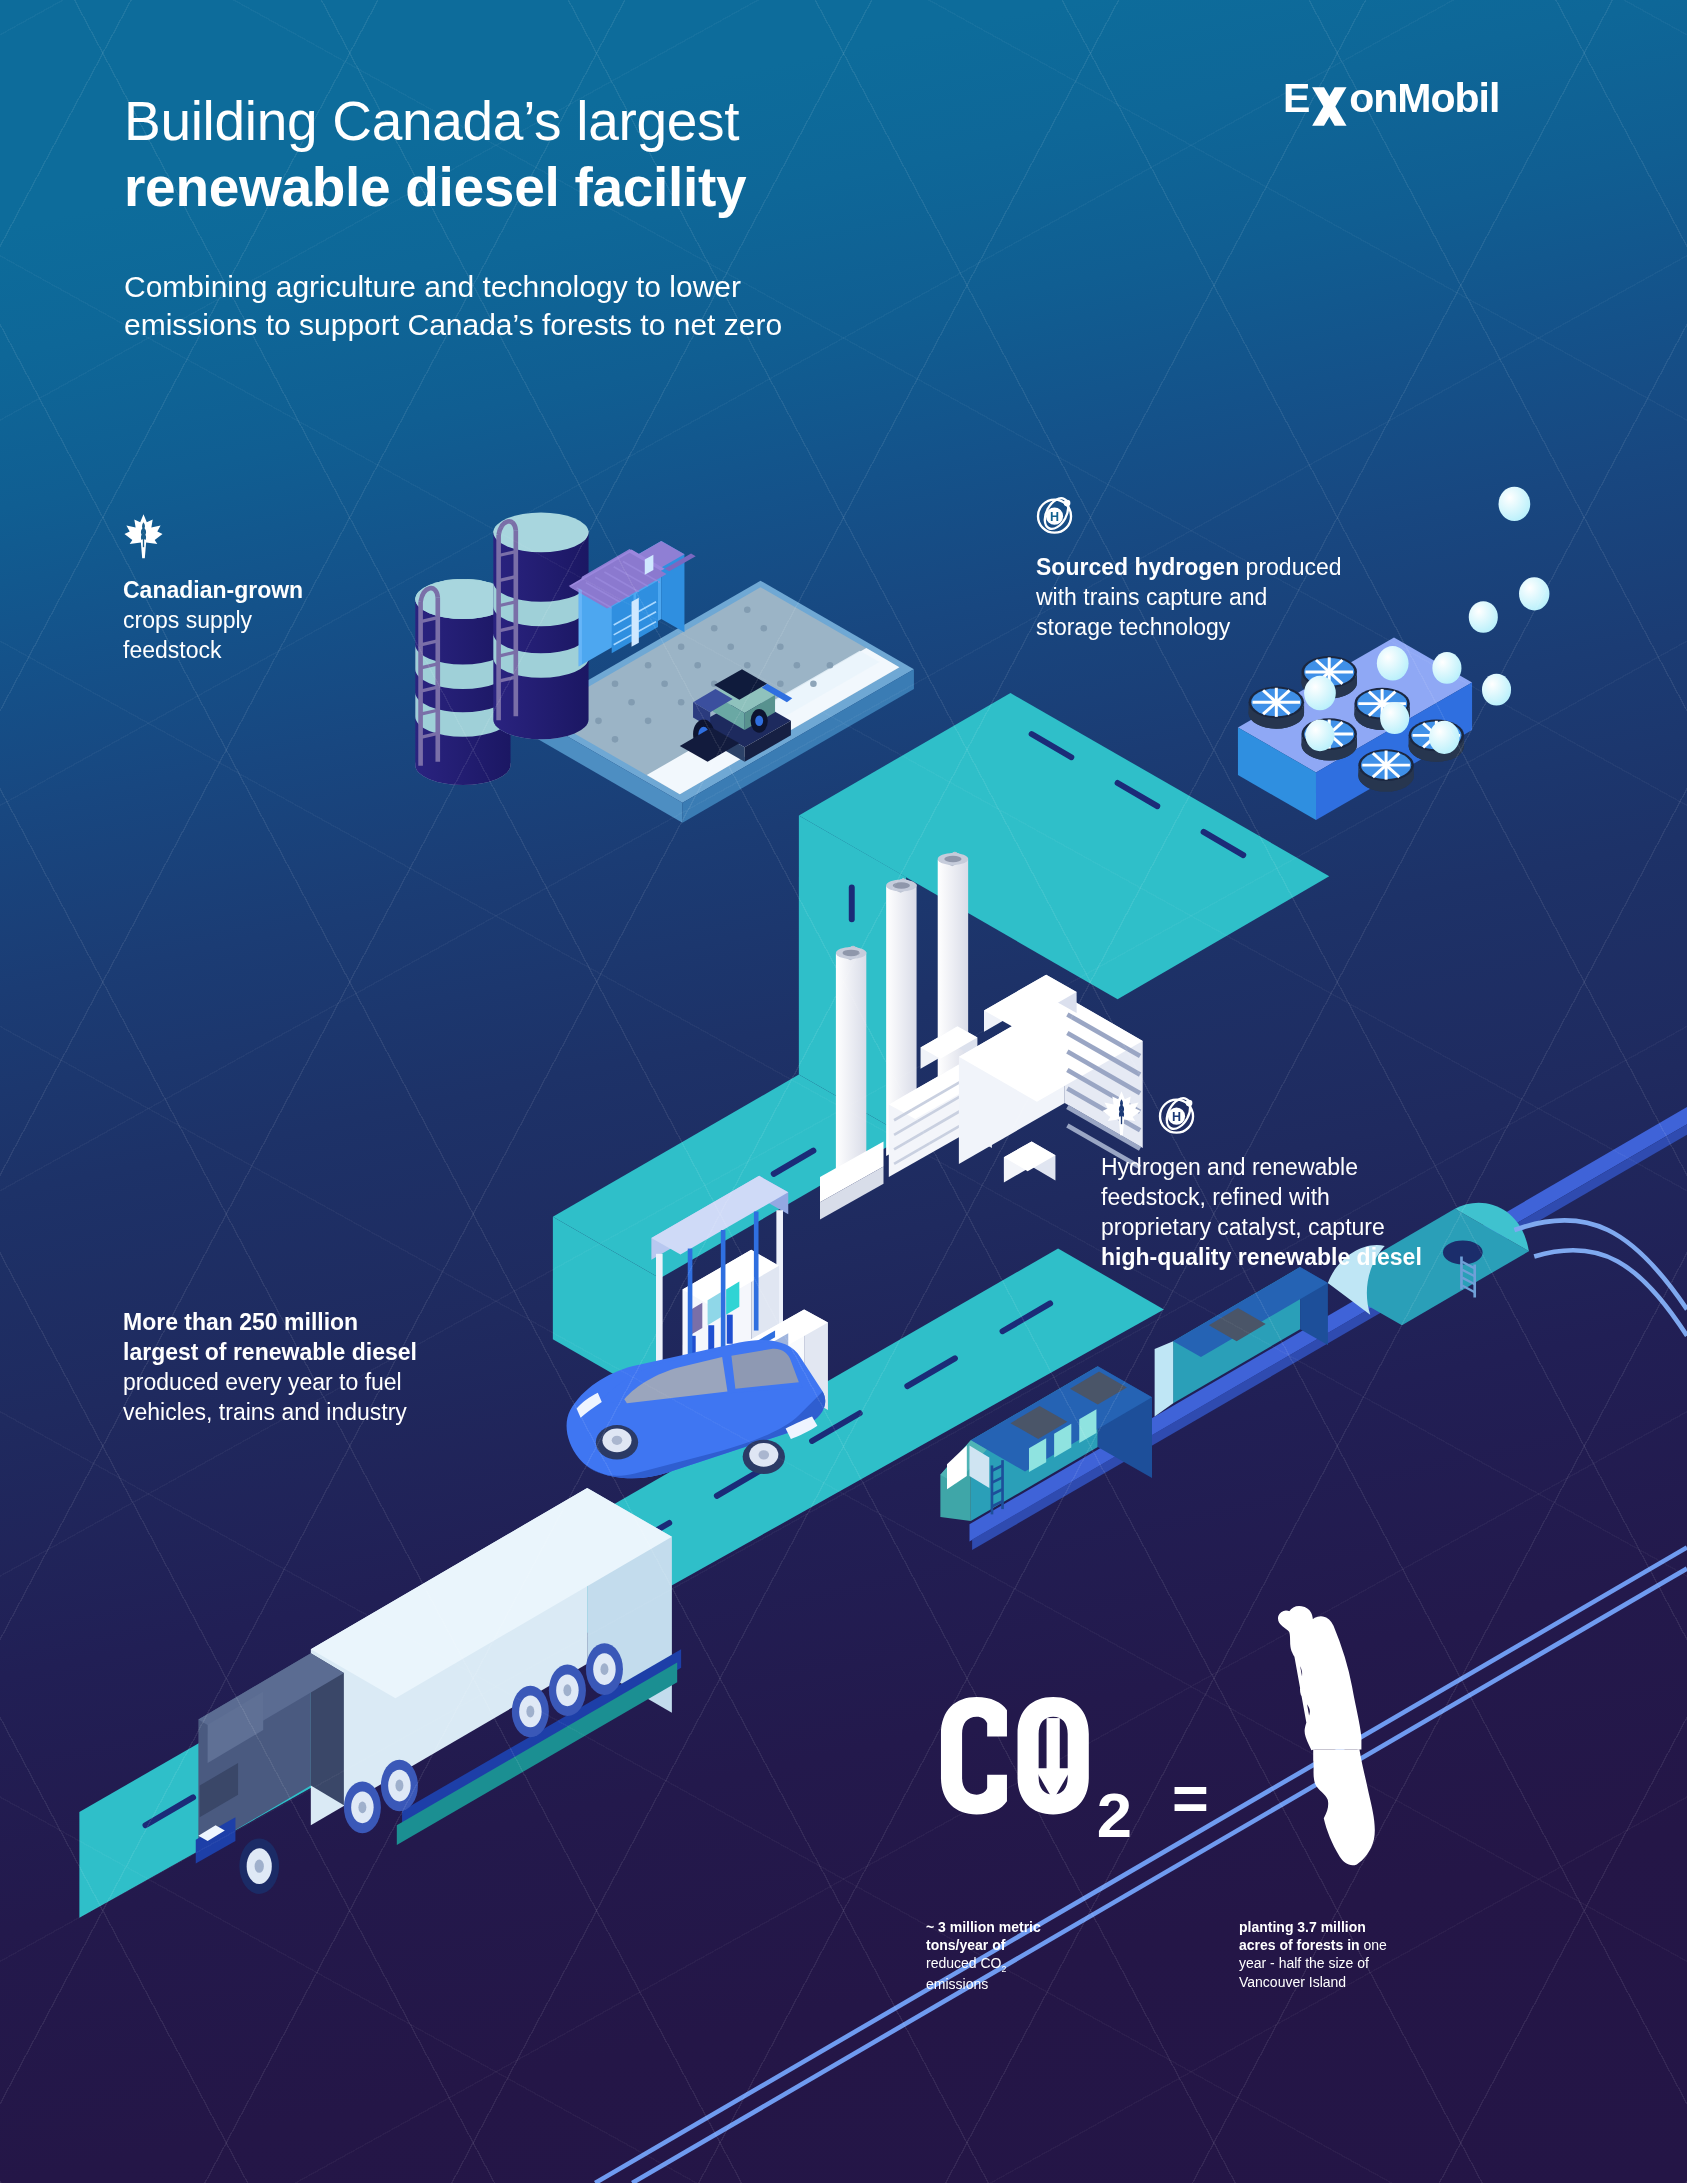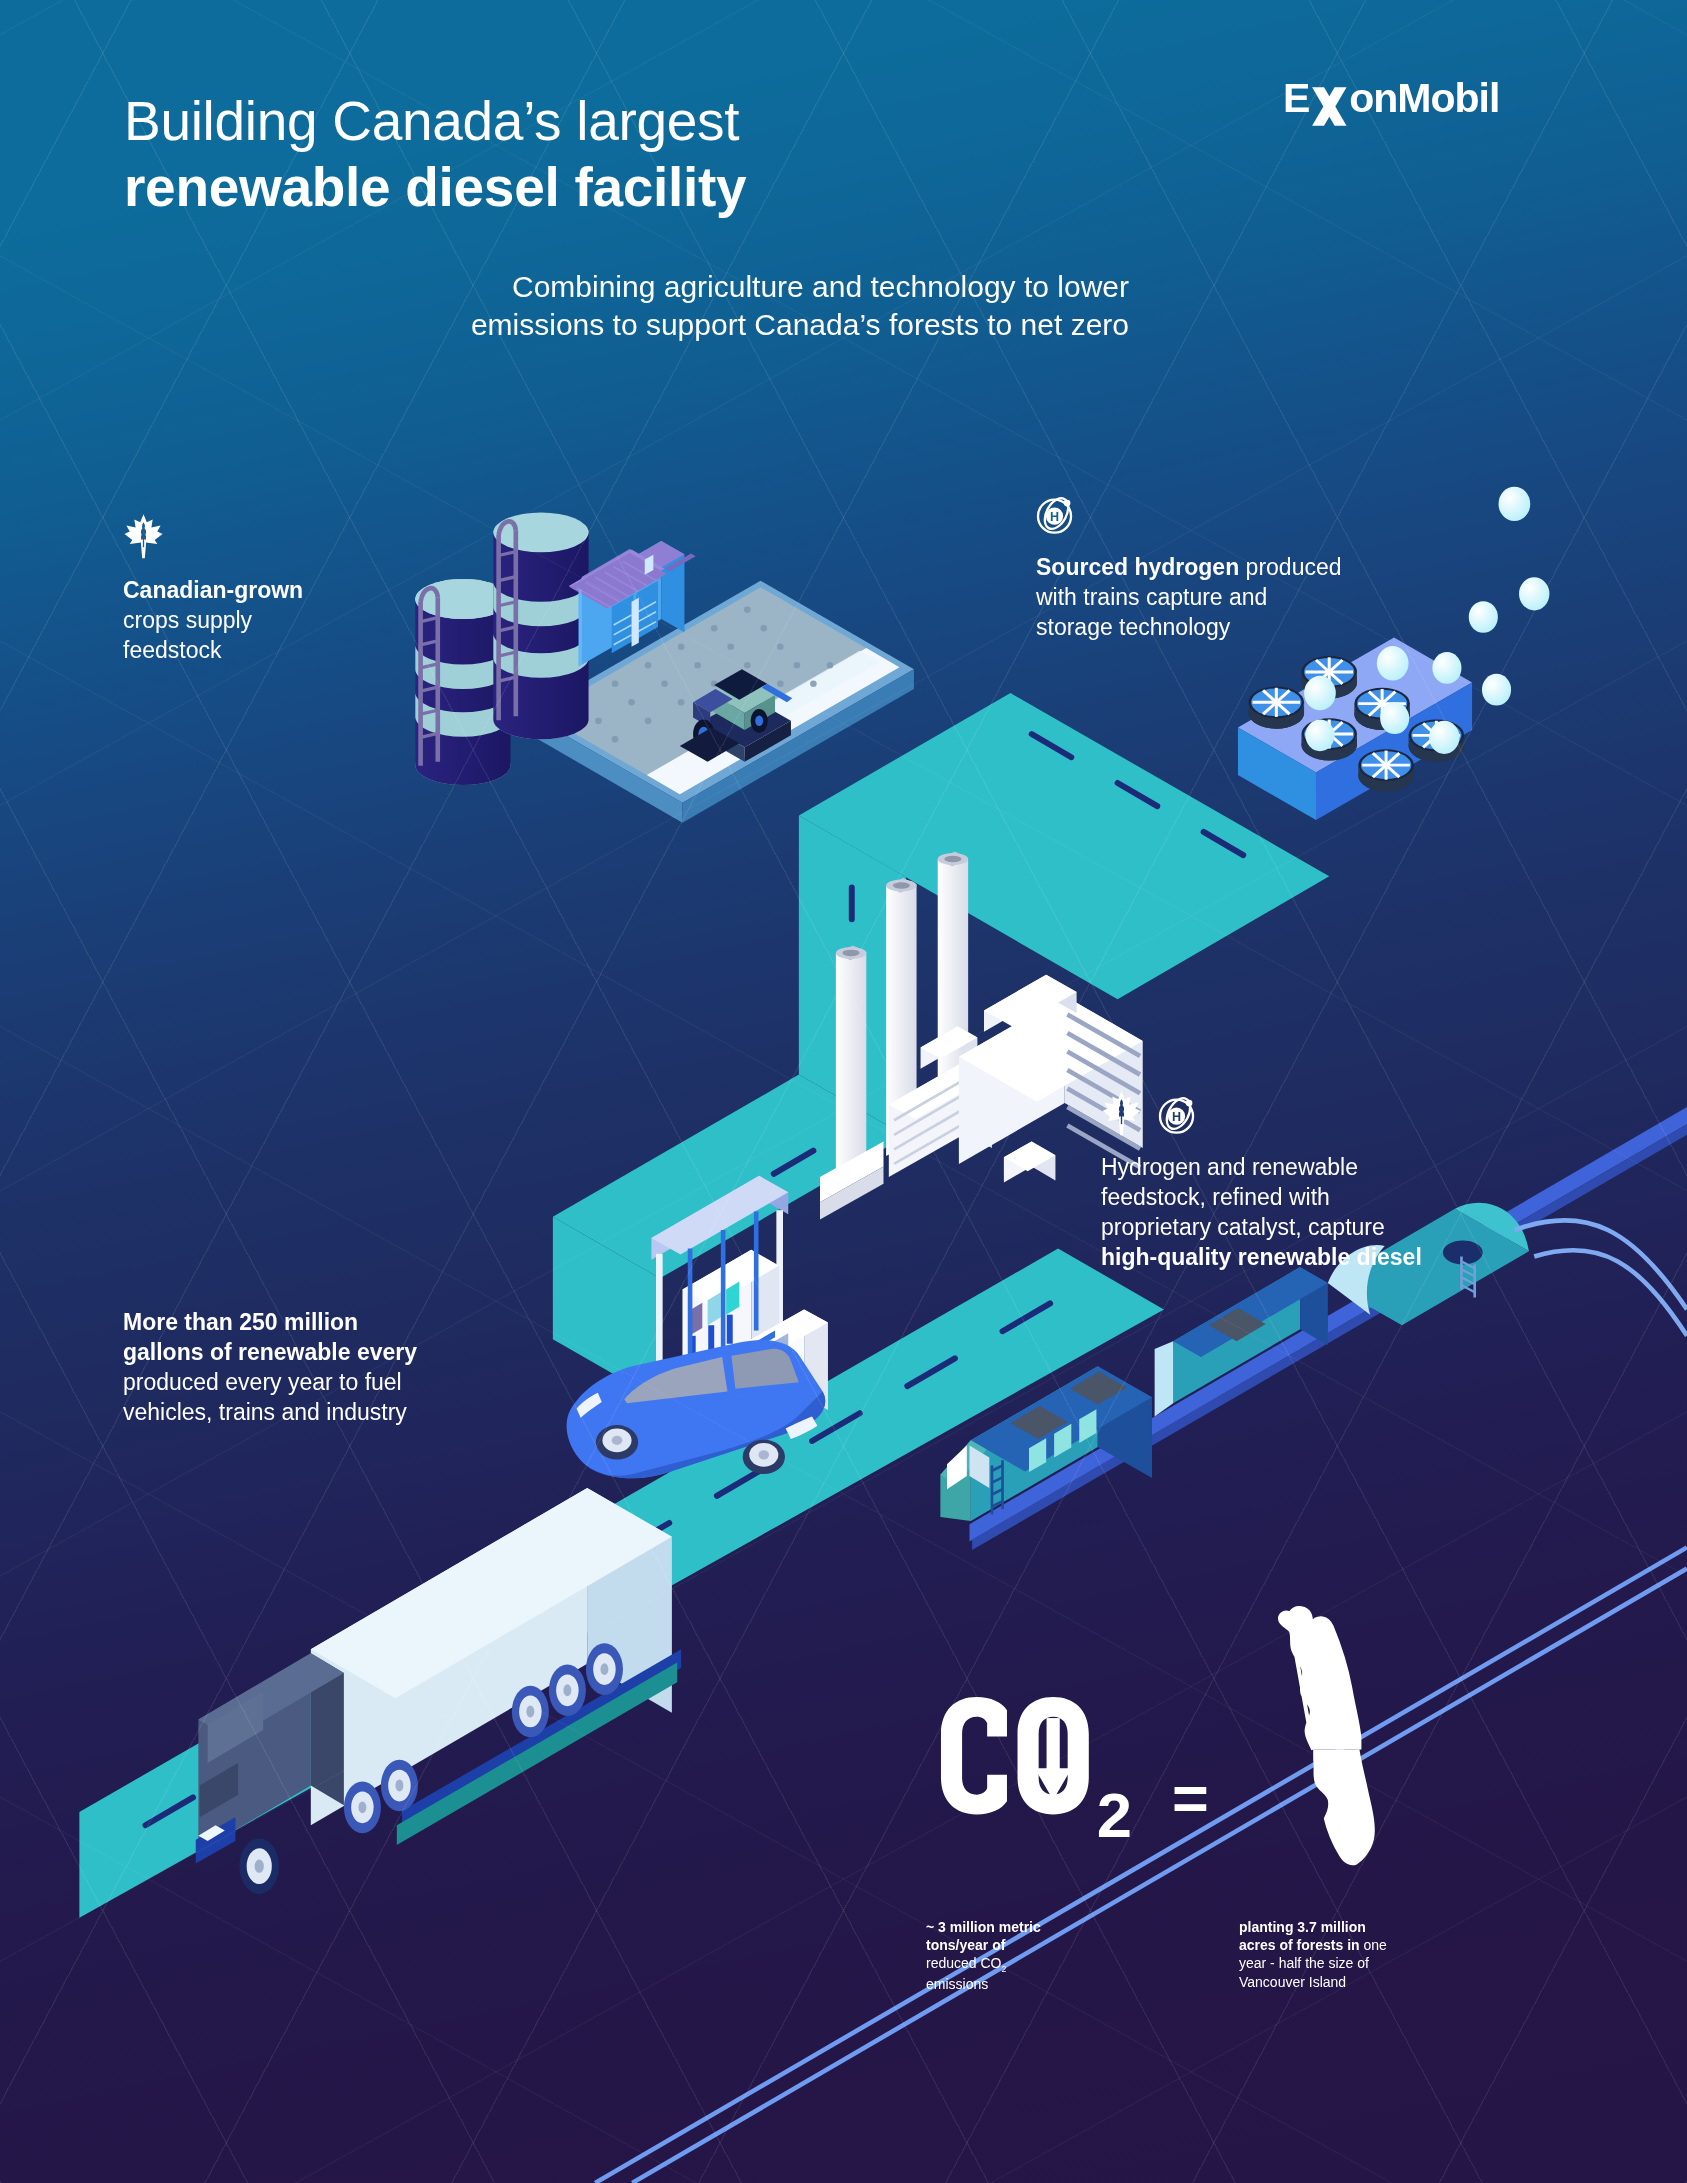--- a/index.html
+++ b/index.html
@@ -37,21 +37,21 @@
     pointer-events:none;
   }
   #art{position:absolute;inset:0;}
   .tx{position:absolute;}
 
   
   .h1{
     font-size:55px;line-height:1.0;font-weight:300;letter-spacing:-0.3px;
   }
   .h1 .b{font-weight:700;display:block;margin-top:10.6px;}
-  .sub{font-size:30px;line-height:1.27;font-weight:300;text-align:right;}
+  .sub{font-size:30px;line-height:1.27;font-weight:300;}
   .body{font-size:23px;line-height:1.30;font-weight:300;}
   .bold-lead{font-weight:700;}
   .cap{font-size:14px;line-height:1.30;font-weight:300;}
 
   
   #title{left:124px;top:63px;width:992px;margin-top:31px;}
   #subtitle{left:124px;top:268px;width:1005px;}
   #logo{right:126px;top:74px;}
   #blk-crops{left:123px;top:513px;width:284px;}
   #blk-h2{left:1036px;top:495px;width:450px;}
@@ -699,21 +699,21 @@
       <div>Hydrogen and renewable</div>
       <div>feedstock, refined with</div>
       <div>proprietary catalyst, capture</div>
       <div class="bold-lead">high-quality renewable diesel</div>
     </div>
   </div>
 
   <div class="tx" id="blk-gallons">
     <div class="body">
       <div class="bold-lead">More than 250 million</div>
-      <div class="bold-lead">gallons of renewable every</div>
+      <div class="bold-lead">largest of renewable diesel</div>
       <div>produced every year to fuel</div>
       <div>vehicles, trains and industry</div>
     </div>
   </div>
 
   <div id="co2wrap">
     <svg width="212" height="165" viewBox="0 0 320 250">
       <g fill="#ffffff">
 
         <path d="M16 62 C16 26 38 6 70 6 C92 6 108 14 116 26 L116 66 L86 66 L86 46 C84 40 78 36 70 36

